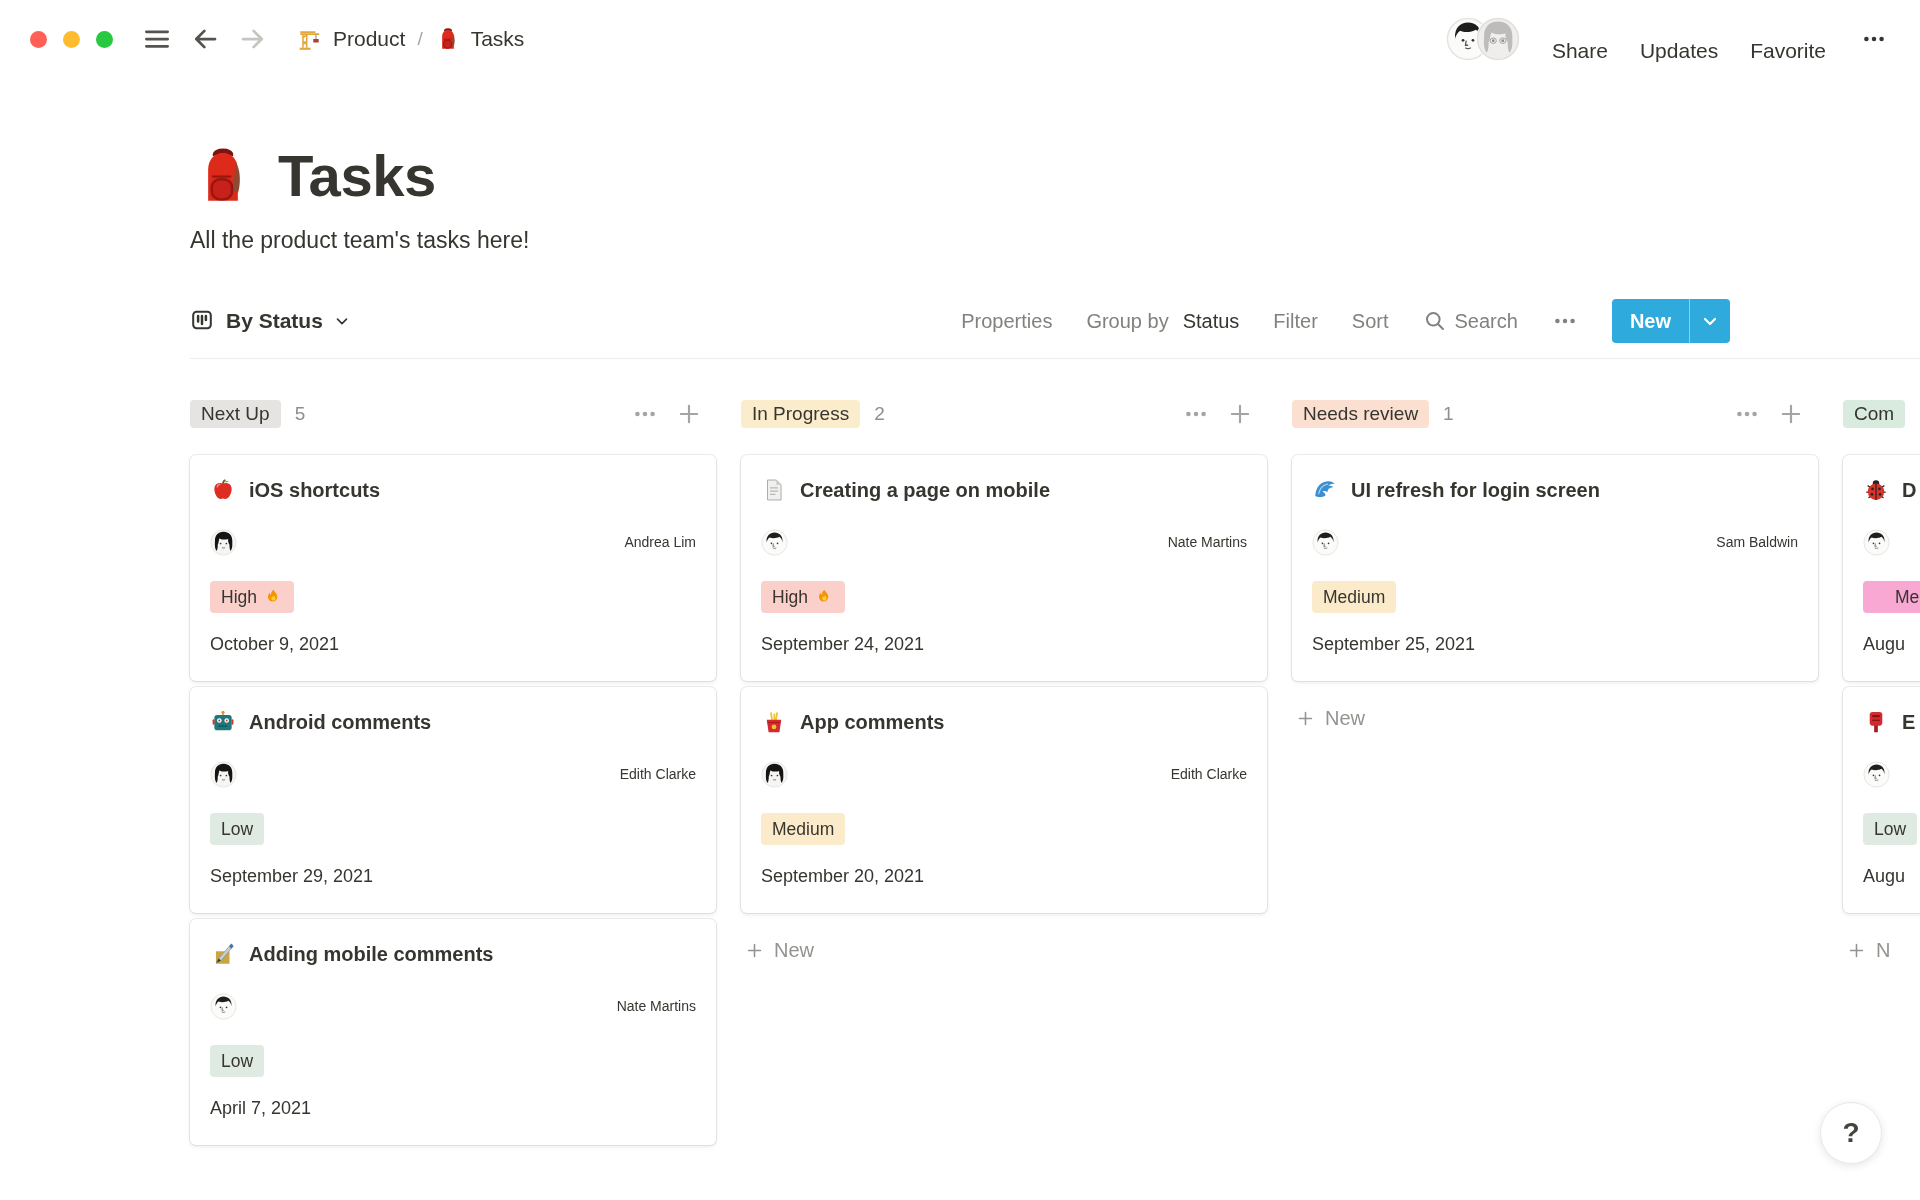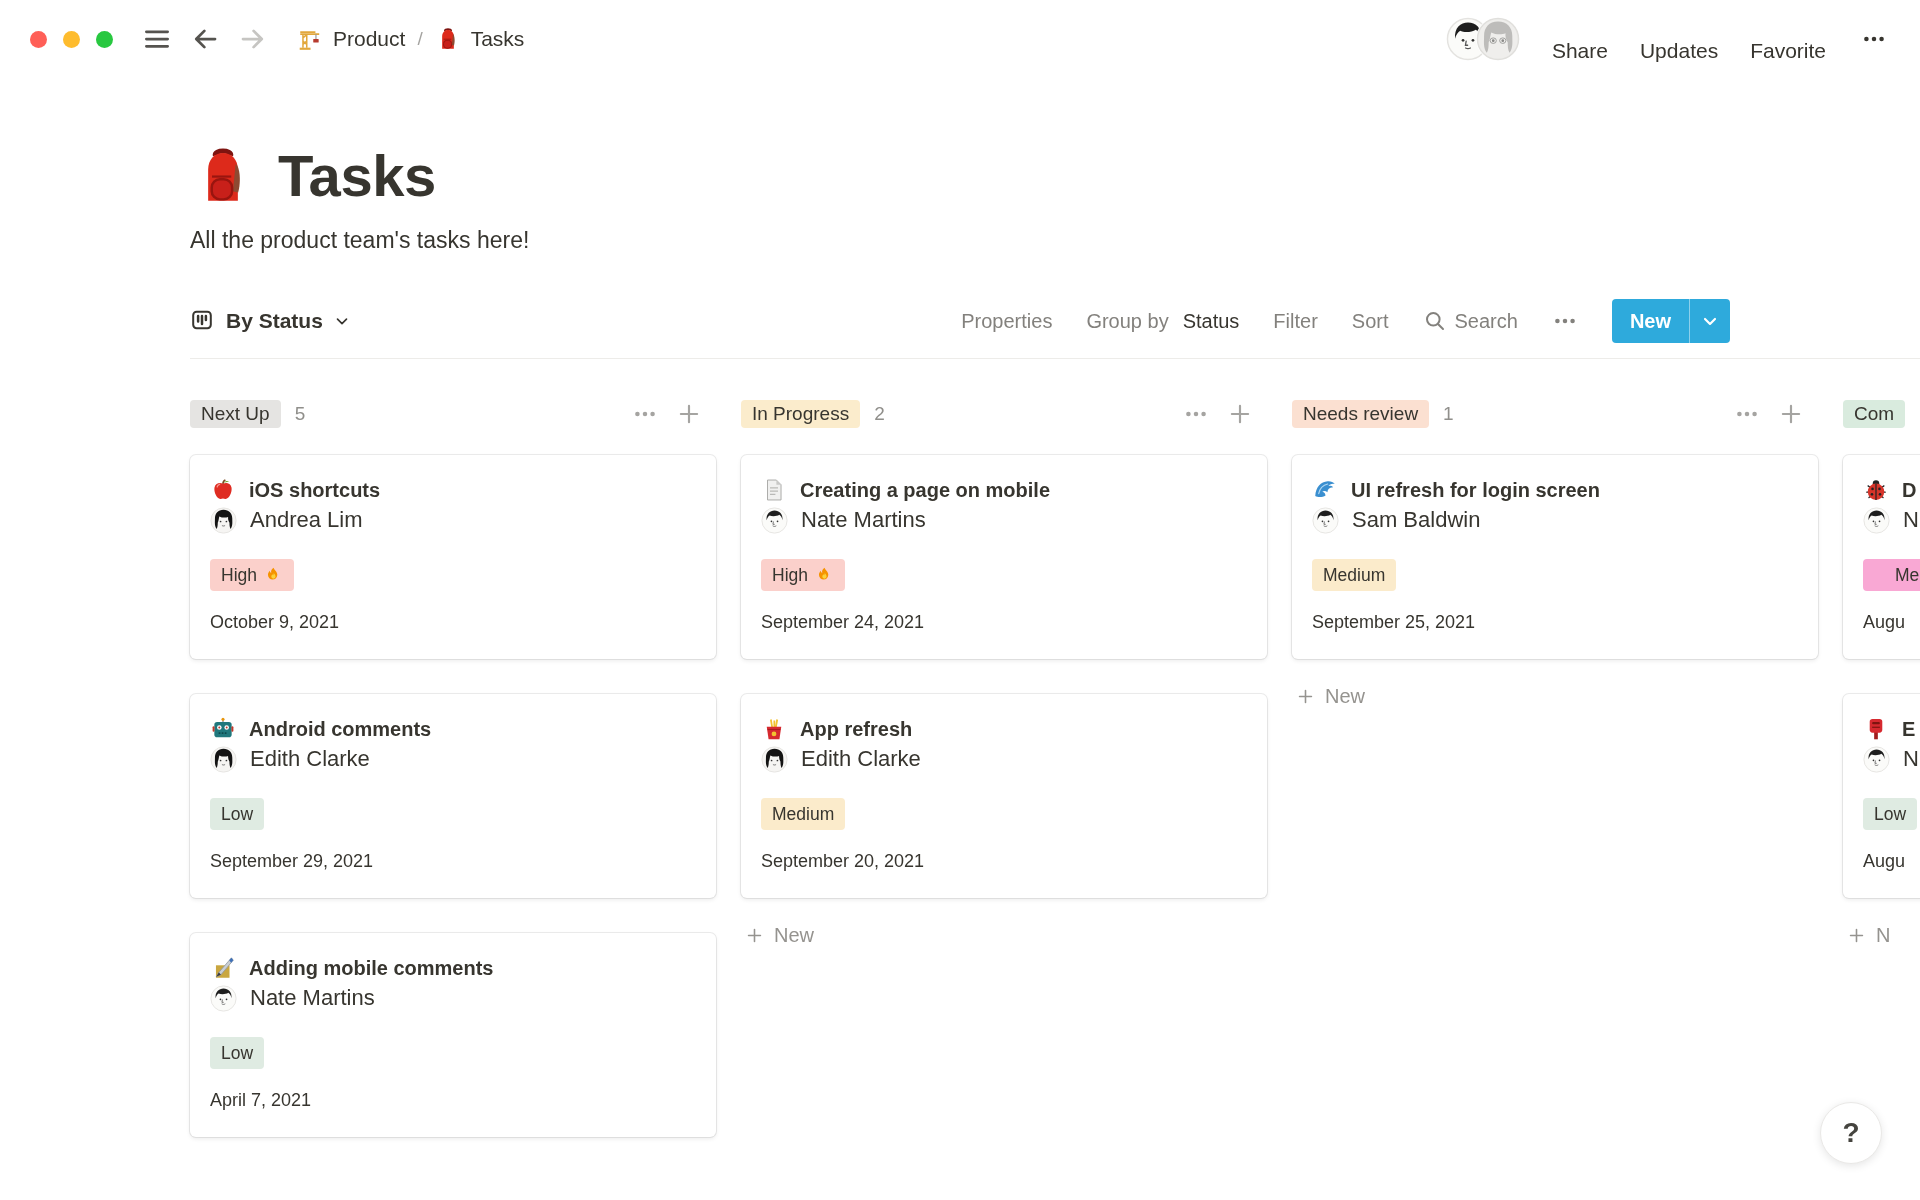--- a/index.html
+++ b/index.html
@@ -43,26 +43,26 @@
   .divider{border-top:1px solid #EDECE9;margin-top:14px;}
 
   
   .board{display:flex;gap:25px;margin-top:38px;align-items:flex-start;}
   .column{width:526px;flex:0 0 526px;}
   .col-header{display:flex;align-items:center;height:34px;padding-right:14px;}
   .col-badge{padding:3px 11px;border-radius:4px;font-size:19px;white-space:nowrap;}
   .col-count{margin-left:14px;font-size:19px;color:#908F8B;}
   .col-icons{margin-left:auto;display:flex;align-items:center;gap:18px;color:#A5A4A1;}
   .col-icon{width:26px;height:26px;cursor:pointer;display:flex;align-items:center;justify-content:center;}
-  .cards{margin-top:24px;display:flex;flex-direction:column;gap:35px;}
+  .cards{margin-top:24px;display:flex;flex-direction:column;gap:6px;}
   .card{background:#fff;border-radius:6px;padding:20px 20px 24px 20px;cursor:pointer;
         box-shadow:0 0 0 1px rgba(15,15,15,.08),0 2px 4px rgba(15,15,15,.08);}
   .card-title{display:flex;align-items:center;gap:13px;font-size:20px;font-weight:700;height:30px;white-space:nowrap;}
   .card-emoji{width:26px;height:26px;flex:0 0 26px;}
-  .card-person{display:flex;align-items:center;gap:13px;height:30px;font-size:22px;white-space:nowrap;}
+  .card-person{display:flex;align-items:center;gap:13px;margin-top:22px;height:30px;font-size:14px;white-space:nowrap;justify-content:space-between;}
   .card-avatar{width:27px;height:27px;flex:0 0 27px;}
   .card-badge-row{margin-top:24px;height:32px;display:flex;}
   .prio-badge{display:inline-flex;align-items:center;gap:7px;padding:0 11px;border-radius:4px;font-size:17.5px;white-space:nowrap;}
   .prio-badge svg{width:19px;height:19px;}
   .card-date{margin-top:18px;font-size:18px;height:26px;display:flex;align-items:center;white-space:nowrap;}
   .new-row{margin-top:26px;display:flex;align-items:center;gap:10px;color:#95938F;font-size:20px;cursor:pointer;padding-left:4px;white-space:nowrap;}
   .new-row svg{width:19px;height:19px;}
 
   
   .help-btn{position:fixed;right:38px;bottom:36px;width:62px;height:62px;border-radius:50%;background:#fff;
@@ -411,21 +411,21 @@
           <div class="card">
             <div class="card-title">
               <span class="card-emoji">
                 <svg width="100%" height="100%" viewBox="0 0 24 24">
                   <path d="M8.3 3.5 9.6 11h1.6L9.9 3zm5.8-.5-1.3 8h1.6l1.4-7.5zm-2.6 1.2V11h1.6V4.2z" fill="#F2C230"></path>
                   <path d="M5.3 10h13.4L17 21.5H7z" fill="#D6292F"></path>
                   <path d="M6.1 12.5h11.8" stroke="#A81B20" stroke-width=".9"></path>
                   <circle cx="12" cy="16.5" r="2.2" fill="#F2C230"></circle>
                 </svg>
               </span>
-              <span>App refresh</span>
+              <span>App comments</span>
             </div>
             <div class="card-person">
               <span class="card-avatar">
                 <svg width="100%" height="100%" viewBox="0 0 24 24">
                   <circle cx="12" cy="12" r="11.2" fill="#F6F5F3" stroke="#E4E3E0" stroke-width=".8"></circle>
                   <path d="M12 2.5c4.9 0 7.8 3.3 7.8 7.8 0 3.7.5 6.4-1.5 9.2-.9-1.7-1-3.5-1-5.6-1-1.6-1.4-3.4-1.2-5.1-2 .9-5.3.9-7.8-.4-.5 1.9-.6 3.7-1.4 5.5 0 2.1-.1 3.9-1 5.6-2-2.8-1.5-5.5-1.5-9.2 0-4.5 2.7-7.8 7.6-7.8z" fill="#141414"></path>
                   <circle cx="9.4" cy="12.9" r=".75" fill="#333"></circle>
                   <circle cx="14.6" cy="12.9" r=".75" fill="#333"></circle>
                   <path d="M10.9 16.6c.75.45 1.45.45 2.2 0" stroke="#555" stroke-width=".7" fill="none" stroke-linecap="round"></path>
                 </svg>

